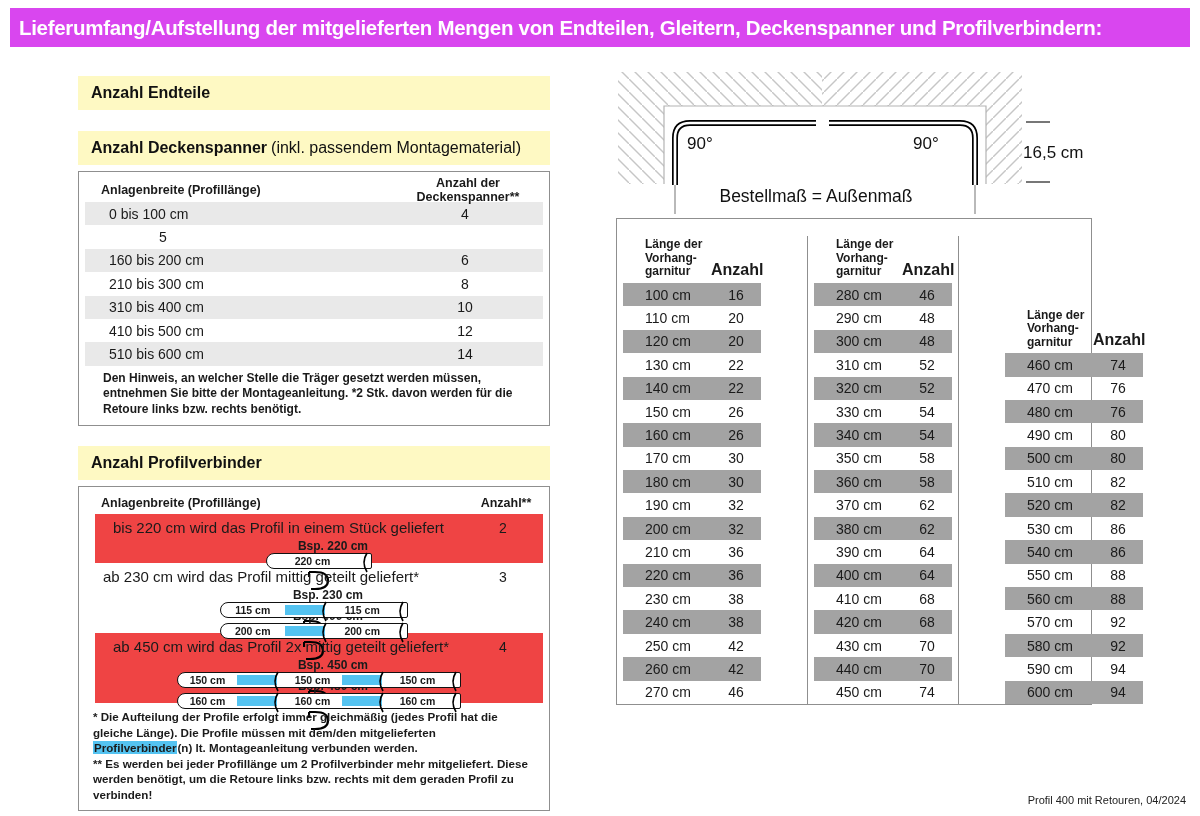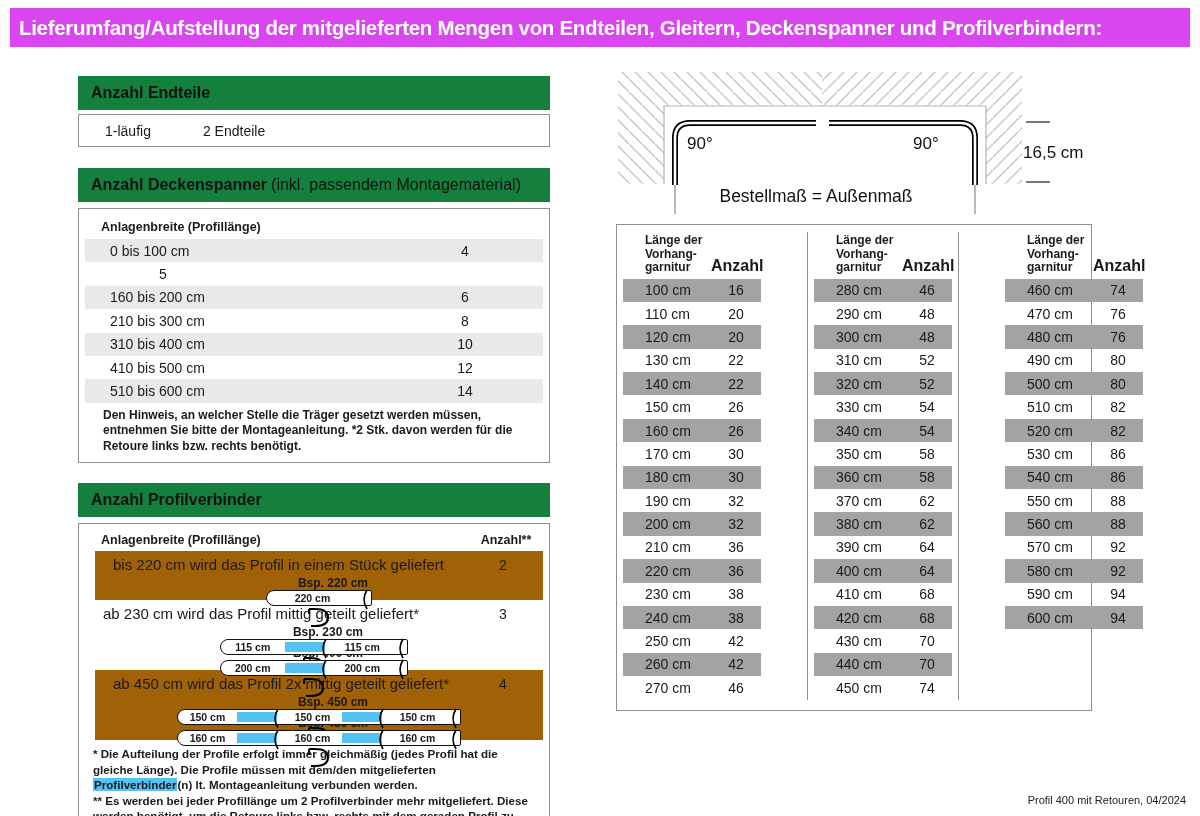--- a/index.html
+++ b/index.html
@@ -7,50 +7,50 @@
   .page { position:relative; width:1200px; height:816px; overflow:hidden; background:#fff; }
 
   
   .titlebar { position:absolute; left:10px; top:8px; width:1180px; height:39px; background:#d946ef; color:#fff;
     display:flex; align-items:center; padding-left:9px; font-weight:bold; font-size:20.5px; letter-spacing:-0.3px; }
 
   
   .left-col  { position:absolute; left:78px; top:76px; width:472px; }
   .right-col { position:absolute; left:616px; top:66px; width:476px; }
 
-  .sec-header { background:#15803d; height:34px; display:flex; align-items:center; padding-left:13px;
+  .sec-header { background:#fef9c3; height:34px; display:flex; align-items:center; padding-left:13px;
     font-size:16px; color:#111; }
   .sec-header b { font-weight:bold; }
   .sec-header .rest { font-weight:normal; margin-left:4px; }
 
   .box { border:1px solid #8f8f8f; background:#fff; }
 
   
   .endteile-box { margin-top:4px; height:33px; display:flex; align-items:center; padding-left:26px; font-size:14px; }
   .endteile-box .val { margin-left:52px; }
 
   
   .ds-box { margin-top:6px; padding:6px 0 8px 0; }
   .ds-head { display:flex; height:24px; align-items:center; font-size:12.5px; font-weight:bold; }
   .ds-head .c1 { flex:1; padding-left:22px; }
   .ds-head .c2 { width:162px; text-align:center; }
   .ds-rows { }
   .ds-row { display:flex; height:23.4px; align-items:center; font-size:14px; margin:0 6px; }
   .ds-row.stripe { background:#e9e9e9; }
-  .ds-row .c1 { flex:1; padding-left:13px;margin-left:12px; }
+  .ds-row .c1 { flex:1; padding-left:24px; }
   .ds-row .c2 { width:156px; text-align:center; }
   .ds-note { font-size:12px; font-weight:bold; line-height:15.5px; padding:5px 14px 0 24px; }
 
   
   .pv-box { margin-top:6px; padding:5px 0 6px 0; }
   .pv-head { display:flex; height:22px; align-items:center; font-size:12.5px; font-weight:bold; }
   .pv-head .c1 { flex:1; padding-left:22px; }
   .pv-head .c2 { width:86px; text-align:center; }
   .pv-group { margin:0 6px; padding:2px 0 3px 0; }
-  .pv-group.stripe { background:#a16207;margin-left:16px; }
+  .pv-group.stripe { background:#ef4444;margin-left:16px; }
   .pv-textrow { display:flex; align-items:center; height:23px; }
   .pv-text { flex:1; padding-left:18px; font-size:15px; }
   .pv-anzahl { width:80px; text-align:center; font-size:14px; }
   .pv-diagram { display:flex; align-items:center; height:21px;flex-direction:column; }
   .pv-bsp { width:112px; text-align:right; padding-right:7px; font-size:12px; font-weight:bold; }
   .pv-bar { position:relative; height:17px; border:1.6px solid #111; background:#fff;
     border-radius:8px 2px 2px 8px; display:inline-flex; align-items:stretch; }
   .pv-bar.seg1 { width:106px; } .pv-bar.seg2 { width:188px; } .pv-bar.seg3 { width:284px; }
   .pv-seg { flex:1; text-align:center; font-size:10.5px; font-weight:bold; line-height:14px; }
   .pv-joint { position:relative; width:46px; }
@@ -60,21 +60,21 @@
   .pv-endcurve svg { position:absolute; left:1px; top:-2px; }
   .pv-hook { margin-left:1px; display:inline-flex; align-items:center; }
   .pv-foot { padding:6px 12px 2px 14px; font-size:11.6px; font-weight:bold; line-height:15.5px; }
   .pv-foot .hl { padding:0 1px; }
 
   
   .corner-diagram { display:block; }
 
   
   .gl-header { margin-top:0; }
-  .gl-box { margin-top:6px; height:487px; display:flex; align-items:flex-start; padding:7px 0 0 0;gap:40px; }
+  .gl-box { height:487px; display:flex; align-items:flex-end; padding:7px 0 0 0;gap:40px; }
   .gl-group { flex:1; }
   .gl-group.mid { border-left:1px solid #8f8f8f; border-right:1px solid #8f8f8f; }
   .gl-head { display:flex; align-items:flex-end; padding:2px 0 4px 0; }
   .gl-head .len { width:64px; margin-left:28px; font-size:12px; font-weight:bold; line-height:13.5px; }
   .gl-head .anz { width:50px; margin-left:2px; text-align:center; font-size:16px; font-weight:bold; }
   .gl-row { display:flex; align-items:center; height:23.4px; font-size:14px; margin:0 6px; }
   .gl-row.stripe { background:#a3a3a3; }
   .gl-row .len { width:64px; margin-left:22px; }
   .gl-row .anz { width:50px; margin-left:2px; text-align:center; }
 
@@ -85,32 +85,29 @@
 
 <div class="page">
 
   <div class="titlebar">Lieferumfang/Aufstellung der mitgelieferten Mengen von Endteilen, Gleitern, Deckenspanner und Profilverbindern:</div>
 
   <div class="left-col">
 
     <div class="sec-header">
       <b>Anzahl Endteile</b>
     </div>
-    <div class="box endteile-box">
-      <span>1-läufig</span>
-      <span class="val">2 Endteile</span>
-    </div>
 
     <div class="sec-header" style="margin-top:21px;">
       <b>Anzahl Deckenspanner</b>
       <span class="rest">(inkl. passendem Montagematerial)</span>
     </div>
     <div class="box ds-box">
       <div class="ds-head">
         <div class="c1">Anlagenbreite (Profillänge)</div>
+        <div class="c2">Anzahl der Deckenspanner**</div>
       </div>
       <div class="ds-rows">
           <div class="ds-row stripe">
             <div class="c1">0 bis 100 cm</div>
             <div class="c2">4</div>
           </div>
           <div class="ds-row">
             <div class="c2">5</div>
           </div>
           <div class="ds-row stripe">

